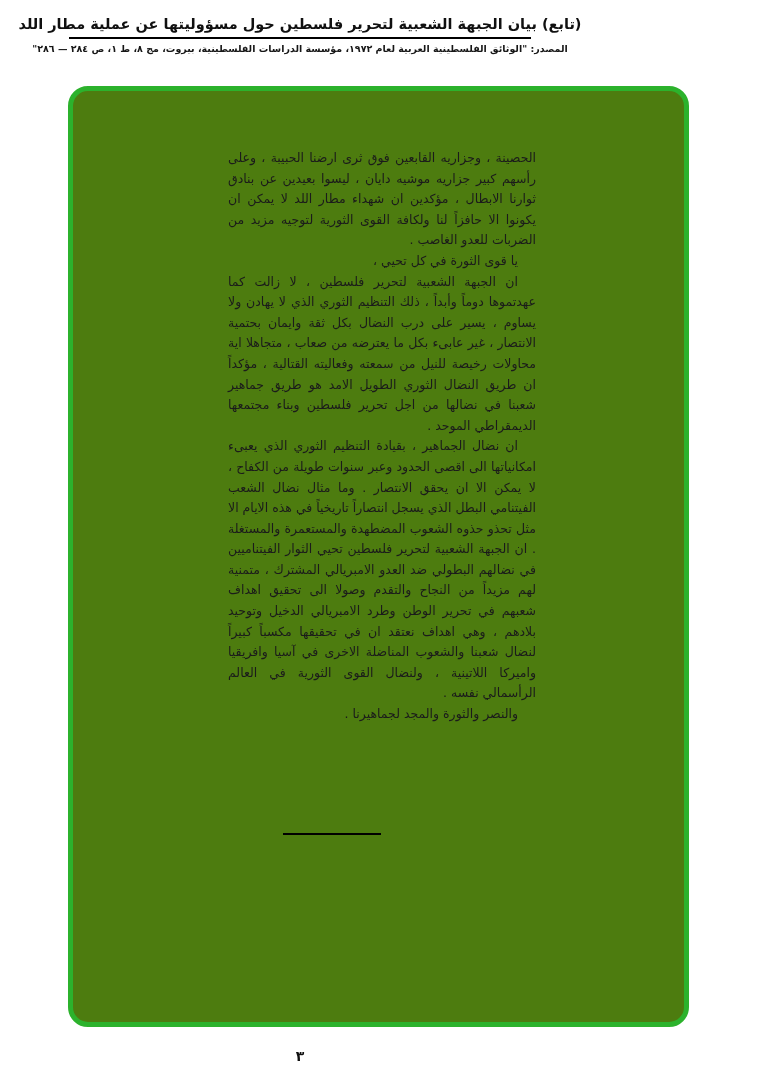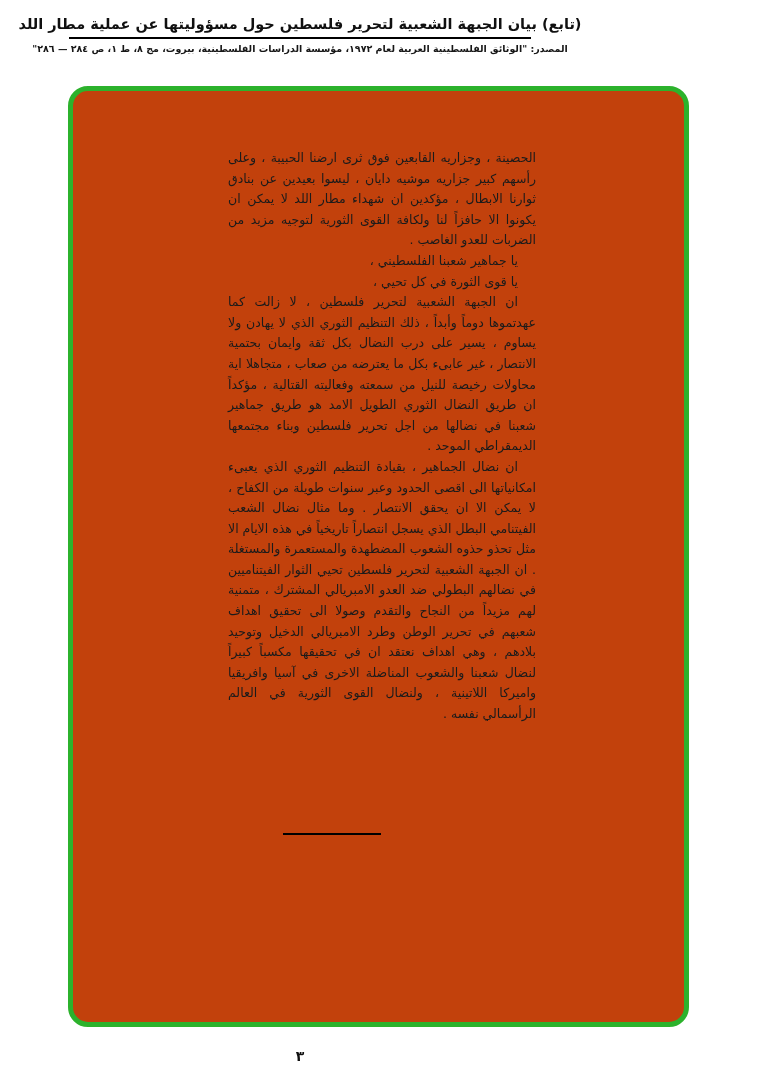--- a/index.html
+++ b/index.html
@@ -41,21 +41,21 @@
     color: #161616;
   }
   .content-frame {
     position: absolute;
     left: 68px;
     top: 86px;
     width: 621px;
     height: 941px;
     border: 5px solid #2cb22c;
     border-radius: 20px;
-    background: #c2410c;
+    background: #4d7c0f;
   }
   .text-block {
     position: absolute;
     left: 155px;
     top: 57px;
     width: 308px;
     direction: rtl;
     text-align: justify;
     font-size: 12.5px;
     line-height: 20.6px;
@@ -94,23 +94,23 @@
 
   <div>
     <div class="doc-title">(تابع) بيان الجبهة الشعبية لتحرير فلسطين حول مسؤوليتها عن عملية مطار اللد</div>
     <div class="header-rule"></div>
     <div class="source-line">المصدر: "الوثائق الفلسطينية العربية لعام ١٩٧٢، مؤسسة الدراسات الفلسطينية، بيروت، مج ٨، ط ١، ص ٢٨٤ — ٢٨٦"</div>
   </div>
 
   <div class="content-frame" style="border-color: rgb(44, 178, 44);">
     <div class="text-block">
       <p>الحصينة ، وجزاريه القابعين فوق ثرى ارضنا الحبيبة ، وعلى رأسهم كبير جزاريه موشيه دايان ، ليسوا بعيدين عن بنادق ثوارنا الابطال ، مؤكدين ان شهداء مطار اللد لا يمكن ان يكونوا الا حافزاً لنا ولكافة القوى الثورية لتوجيه مزيد من الضربات للعدو الغاصب .</p>
-      <p class="indent">يا جماهير شعبنا الفلسطيني ،</p>
       <p class="indent">يا قوى الثورة في كل تحيي ،</p>
       <p class="indent">ان الجبهة الشعبية لتحرير فلسطين ، لا زالت كما عهدتموها دوماً وأبداً ، ذلك التنظيم الثوري الذي لا يهادن ولا يساوم ، يسير على درب النضال بكل ثقة وايمان بحتمية الانتصار ، غير عابىء بكل ما يعترضه من صعاب ، متجاهلا اية محاولات رخيصة للنيل من سمعته وفعاليته القتالية ، مؤكداً ان طريق النضال الثوري الطويل الامد هو طريق جماهير شعبنا في نضالها من اجل تحرير فلسطين وبناء مجتمعها الديمقراطي الموحد .</p>
       <p class="indent">ان نضال الجماهير ، بقيادة التنظيم الثوري الذي يعبىء امكانياتها الى اقصى الحدود وعبر سنوات طويلة من الكفاح ، لا يمكن الا ان يحقق الانتصار . وما مثال نضال الشعب الفيتنامي البطل الذي يسجل انتصاراً تاريخياً في هذه الايام الا مثل تحذو حذوه الشعوب المضطهدة والمستعمرة والمستغلة . ان الجبهة الشعبية لتحرير فلسطين تحيي الثوار الفيتناميين في نضالهم البطولي ضد العدو الامبريالي المشترك ، متمنية لهم مزيداً من النجاح والتقدم وصولا الى تحقيق اهداف شعبهم في تحرير الوطن وطرد الامبريالي الدخيل وتوحيد بلادهم ، وهي اهداف نعتقد ان في تحقيقها مكسباً كبيراً لنضال شعبنا والشعوب المناضلة الاخرى في آسيا وافريقيا واميركا اللاتينية ، ولنضال القوى الثورية في العالم الرأسمالي نفسه .</p>
+      <p class="indent">والنصر والثورة والمجد لجماهيرنا .</p>
     </div>
     <div class="end-rule"></div>
   </div>
 
   <div class="page-number">٣</div>
 
 </div>
 
 </body></html>

